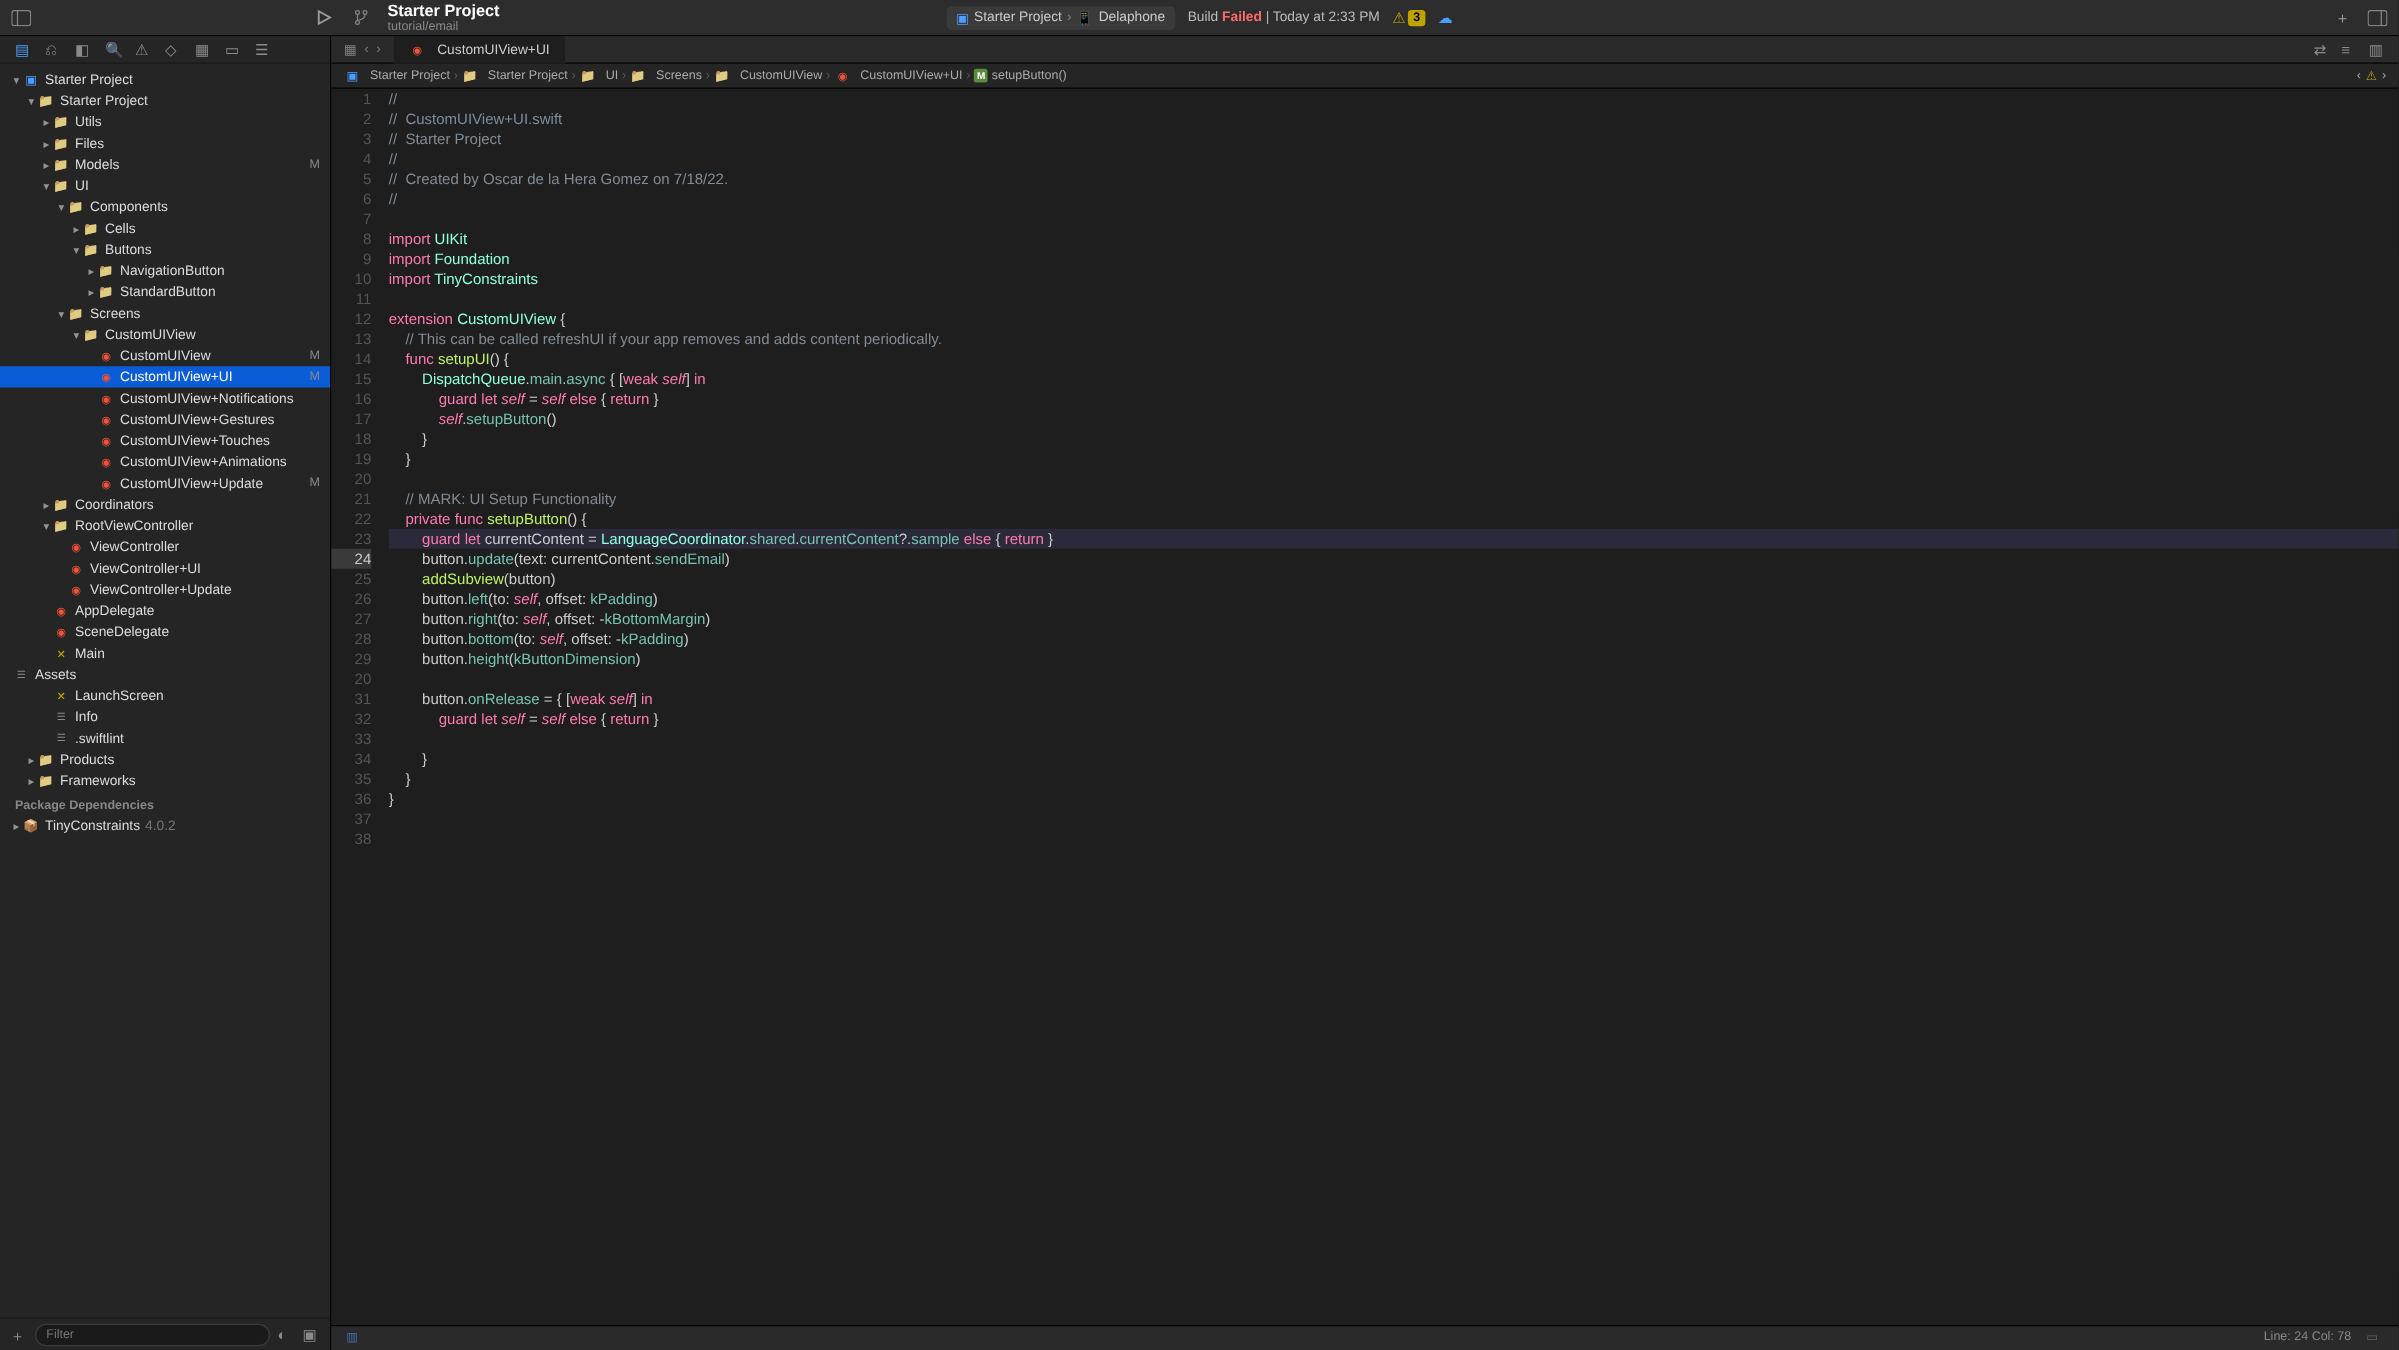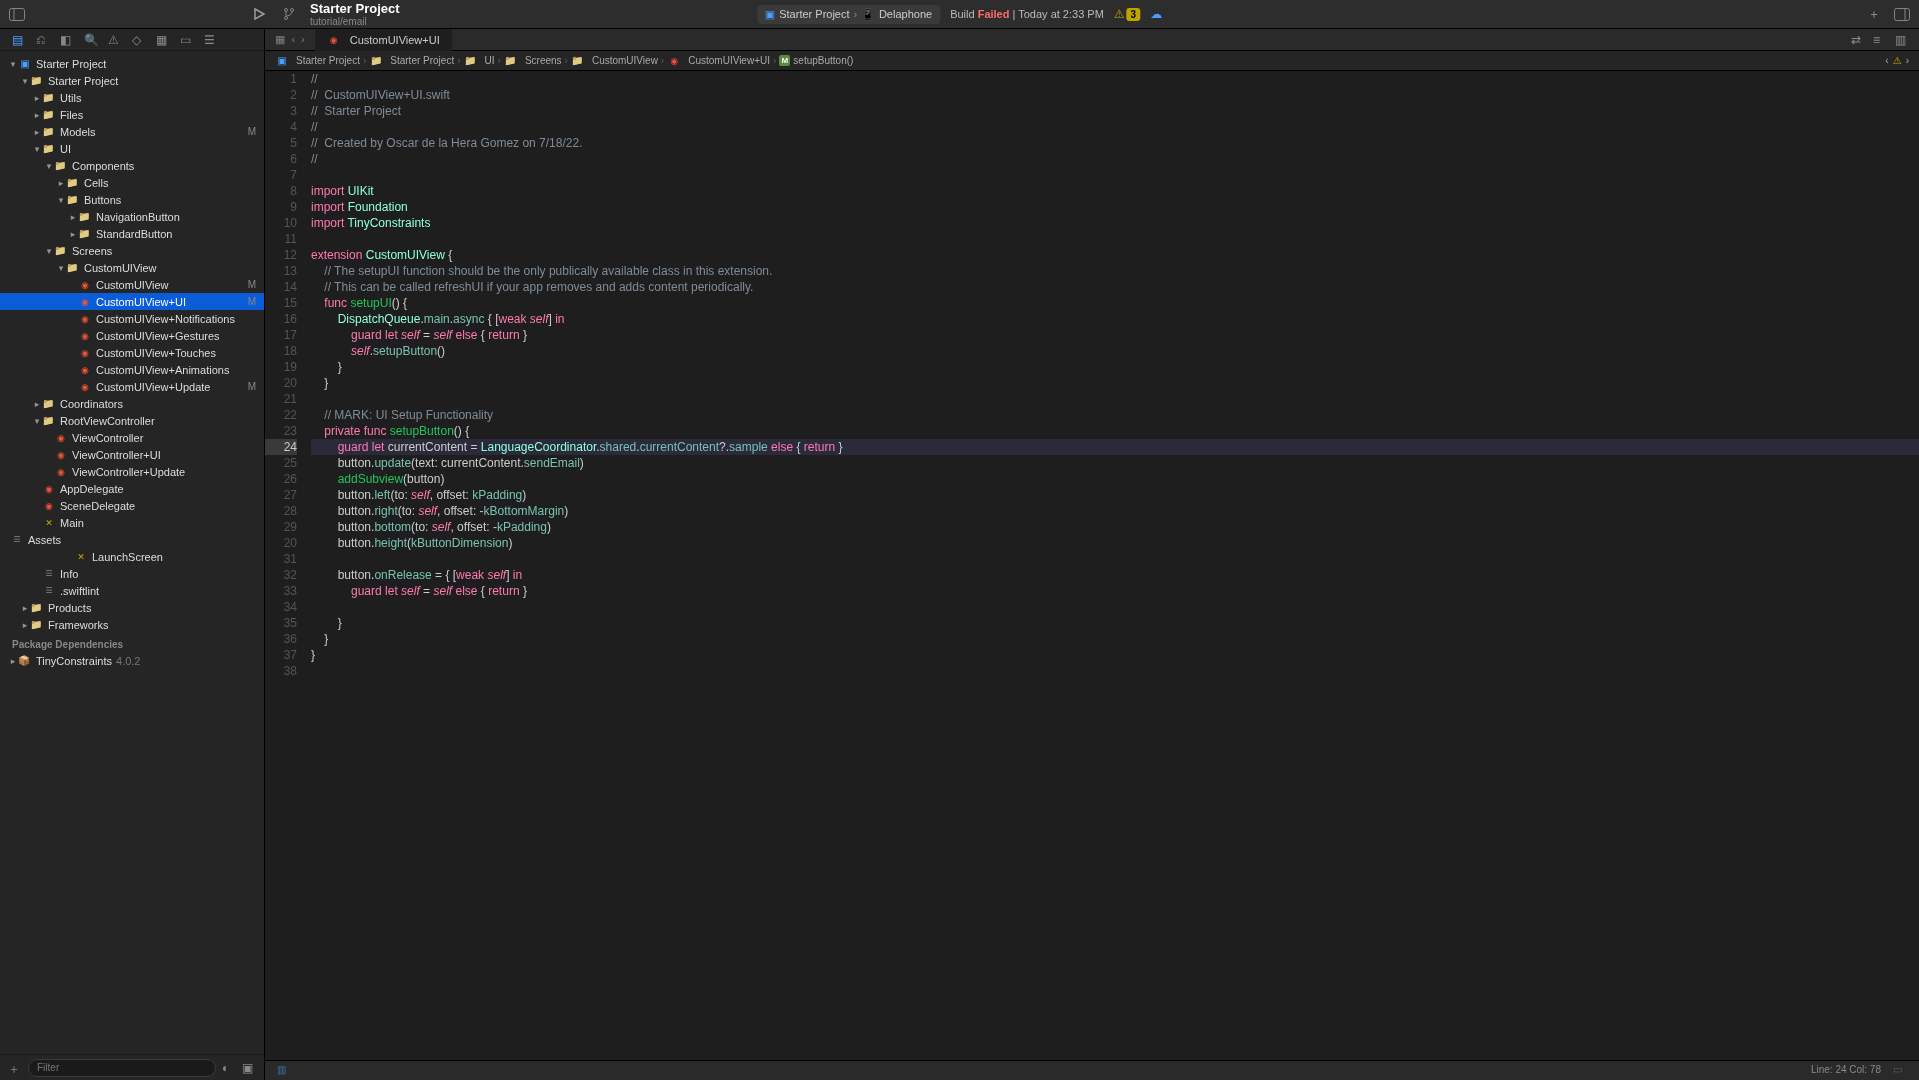--- a/index.html
+++ b/index.html
@@ -47,21 +47,21 @@
 .bc-item { display: flex; align-items: center; gap: 3px; }
 .issues-nav { margin-left: auto; display: flex; gap: 4px; }
 .code-area { flex: 1; display: flex; font-family: "SF Mono", Menlo, monospace; font-size: 12px; line-height: 16px; overflow: auto; }
 .gutter { width: 40px; text-align: right; padding-right: 8px; color: #555; user-select: none; }
 .gutter .hl { background: #3a3a3a; color: #ccc; }
 .code-lines { flex: 1; padding-left: 6px; }
 .code-lines .line { white-space: pre; height: 16px; }
 .code-lines .hl { background: #2a2a3a; }
 .kw { color: #ff7ab2; }
 .type { color: #8fffdb; }
-.fn { color: #22c55e; }
+.fn { color: #bef264; }
 .prop { color: #78c2b3; }
 .cmt { color: #7f8c98; }
 .self { color: #ff7ab2; font-style: italic; }
 .statusbar { height: 20px; background: #2a2a2a; border-top: 1px solid #000; display: flex; align-items: center; padding: 0 12px; font-size: 10px; color: #888; }
 .statusbar .right { margin-left: auto; display: flex; gap: 12px; }
 svg { display: block; }
 </style>
 </head>
 <body>
 
@@ -278,21 +278,21 @@
           <div class="tree-item" style="padding-left: 32px;">
             <span class="chevron"></span>
             <span class="file-icon yaml-icon"></span>
             <span>Main</span>
           </div>
           <div class="tree-item" style="">
             <span class="chevron"></span>
             <span class="file-icon plist-icon"></span>
             <span>Assets</span>
           </div>
-          <div class="tree-item" style="padding-left: 32px; margin-left: 32px;">
+          <div class="tree-item" style="padding-left: 32px;">
             <span class="chevron"></span>
             <span class="file-icon yaml-icon"></span>
             <span>LaunchScreen</span>
           </div>
           <div class="tree-item" style="padding-left: 32px;">
             <span class="chevron"></span>
             <span class="file-icon plist-icon"></span>
             <span>Info</span>
           </div>
           <div class="tree-item" style="padding-left: 32px;">
@@ -434,21 +434,20 @@
           <div class="line"><span class="cmt">//  Starter Project</span></div>
           <div class="line"><span class="cmt">//</span></div>
           <div class="line"><span class="cmt">//  Created by Oscar de la Hera Gomez on 7/18/22.</span></div>
           <div class="line"><span class="cmt">//</span></div>
           <div class="line">&nbsp;</div>
           <div class="line"><span class="kw">import</span> <span class="type">UIKit</span></div>
           <div class="line"><span class="kw">import</span> <span class="type">Foundation</span></div>
           <div class="line"><span class="kw">import</span> <span class="type">TinyConstraints</span></div>
           <div class="line">&nbsp;</div>
           <div class="line"><span class="kw">extension</span> <span class="type">CustomUIView</span> {</div>
-          <div class="line"><span class="cmt">    // The setupUI function should be the only publically available class in this extension.</span></div>
           <div class="line"><span class="cmt">    // This can be called refreshUI if your app removes and adds content periodically.</span></div>
           <div class="line">    <span class="kw">func</span> <span class="fn">setupUI</span>() {</div>
           <div class="line">        <span class="type">DispatchQueue</span>.<span class="prop">main</span>.<span class="prop">async</span> { [<span class="kw">weak</span> <span class="self">self</span>] <span class="kw">in</span></div>
           <div class="line">            <span class="kw">guard</span> <span class="kw">let</span> <span class="self">self</span> = <span class="self">self</span> <span class="kw">else</span> { <span class="kw">return</span> }</div>
           <div class="line">            <span class="self">self</span>.<span class="prop">setupButton</span>()</div>
           <div class="line">        }</div>
           <div class="line">    }</div>
           <div class="line">&nbsp;</div>
           <div class="line"><span class="cmt">    // MARK: UI Setup Functionality</span></div>
           <div class="line">    <span class="kw">private</span> <span class="kw">func</span> <span class="fn">setupButton</span>() {</div>

